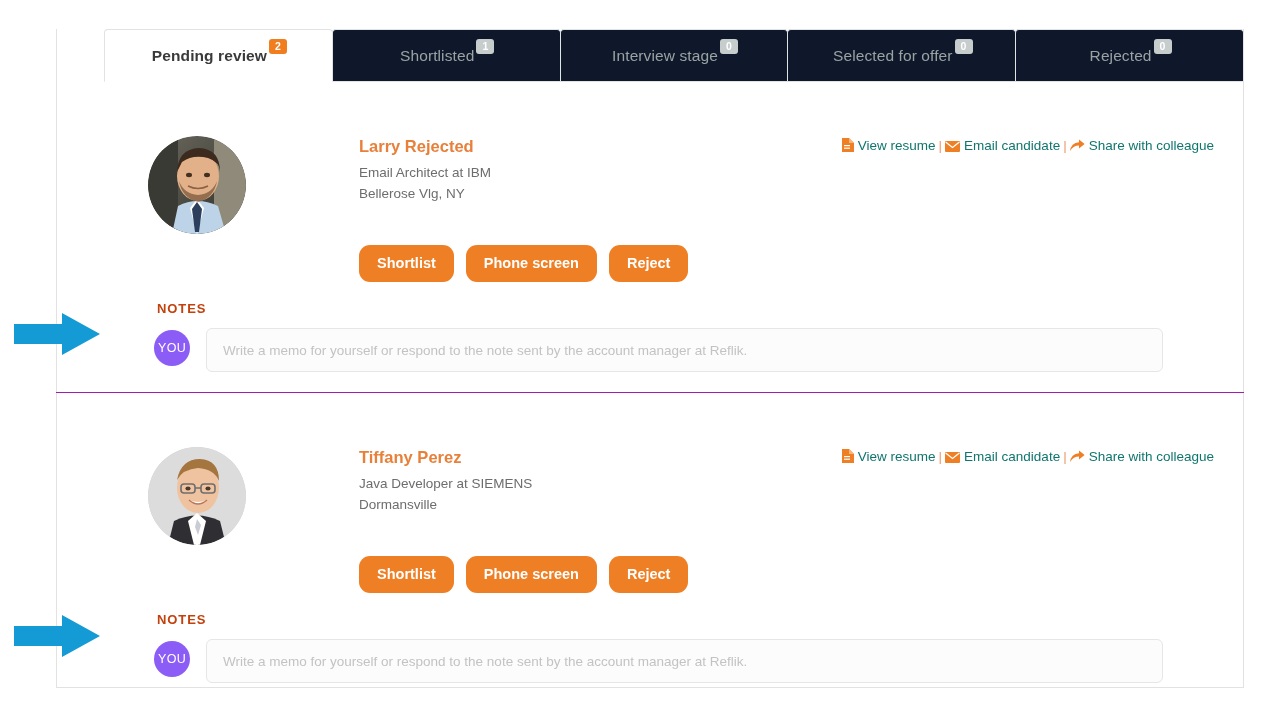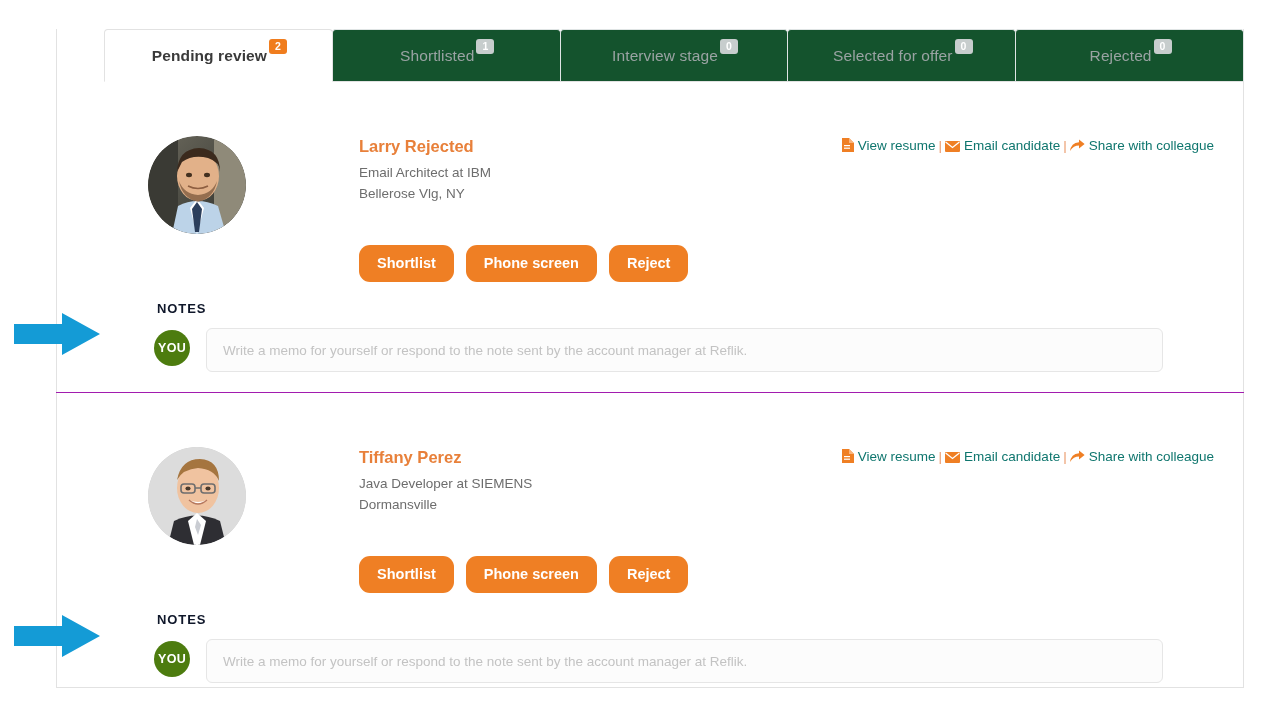--- a/index.html
+++ b/index.html
@@ -22,21 +22,21 @@
 
   
   .tabs{
     position:absolute;left:56px;top:29px;width:1188px;height:53px;
     display:flex;box-sizing:border-box;padding-left:48px;
   }
   .tab{
     flex:1;
     display:flex;align-items:center;justify-content:center;
     box-sizing:border-box;
-    background:#14532d;
+    background:#0f172a;
     border:1px solid #dfe4e4;
     border-bottom:1px solid #e2e2e2;
     border-radius:4px 4px 0 0;
     position:relative;
     font-size:15.5px;
     color:#9aa3a3;
     letter-spacing:.1px;
     cursor:pointer;
   }
   .tab + .tab{margin-left:-1px;}
@@ -103,28 +103,28 @@
     border-radius:11px;
     font-family:"Liberation Sans", sans-serif;
     font-size:14.5px;font-weight:bold;
     padding:0 18px;height:37px;line-height:37px;
     margin-right:12px;
     cursor:pointer;
   }
 
   .notes-label{
     position:absolute;left:101px;top:219px;
-    font-size:13px;font-weight:bold;color:#0f172a;
+    font-size:13px;font-weight:bold;color:#c2410c;
     letter-spacing:.9px;
   }
   .you-avatar{
     position:absolute;left:98px;top:248px;
     width:36px;height:36px;border-radius:50%;
-    background:#4d7c0f;color:#ffffff;
-    font-size:12.5px;font-weight:bold;
+    background:#8b5cf6;color:#ffffff;
+    font-size:12.5px;font-weight:normal;
     display:flex;align-items:center;justify-content:center;
     letter-spacing:.3px;
   }
   .note-input{
     position:absolute;left:150px;top:246px;
     width:957px;height:44px;
     box-sizing:border-box;
     background:#fcfcfc;
     border:1px solid #e6e6e6;
     border-radius:6px;

